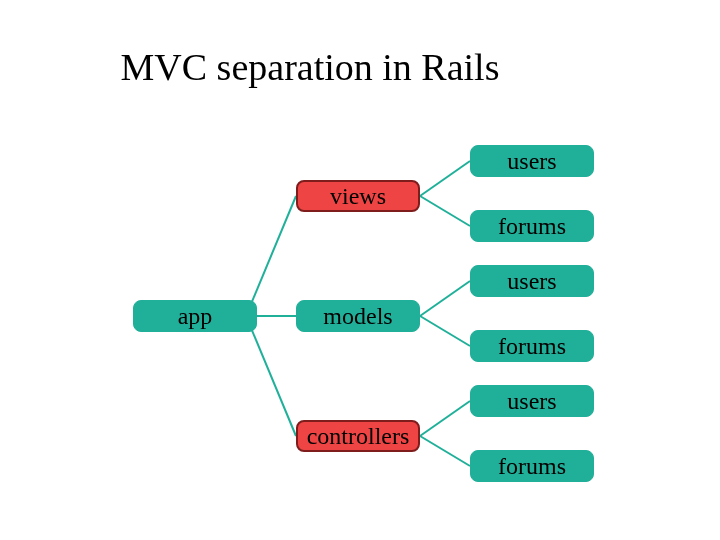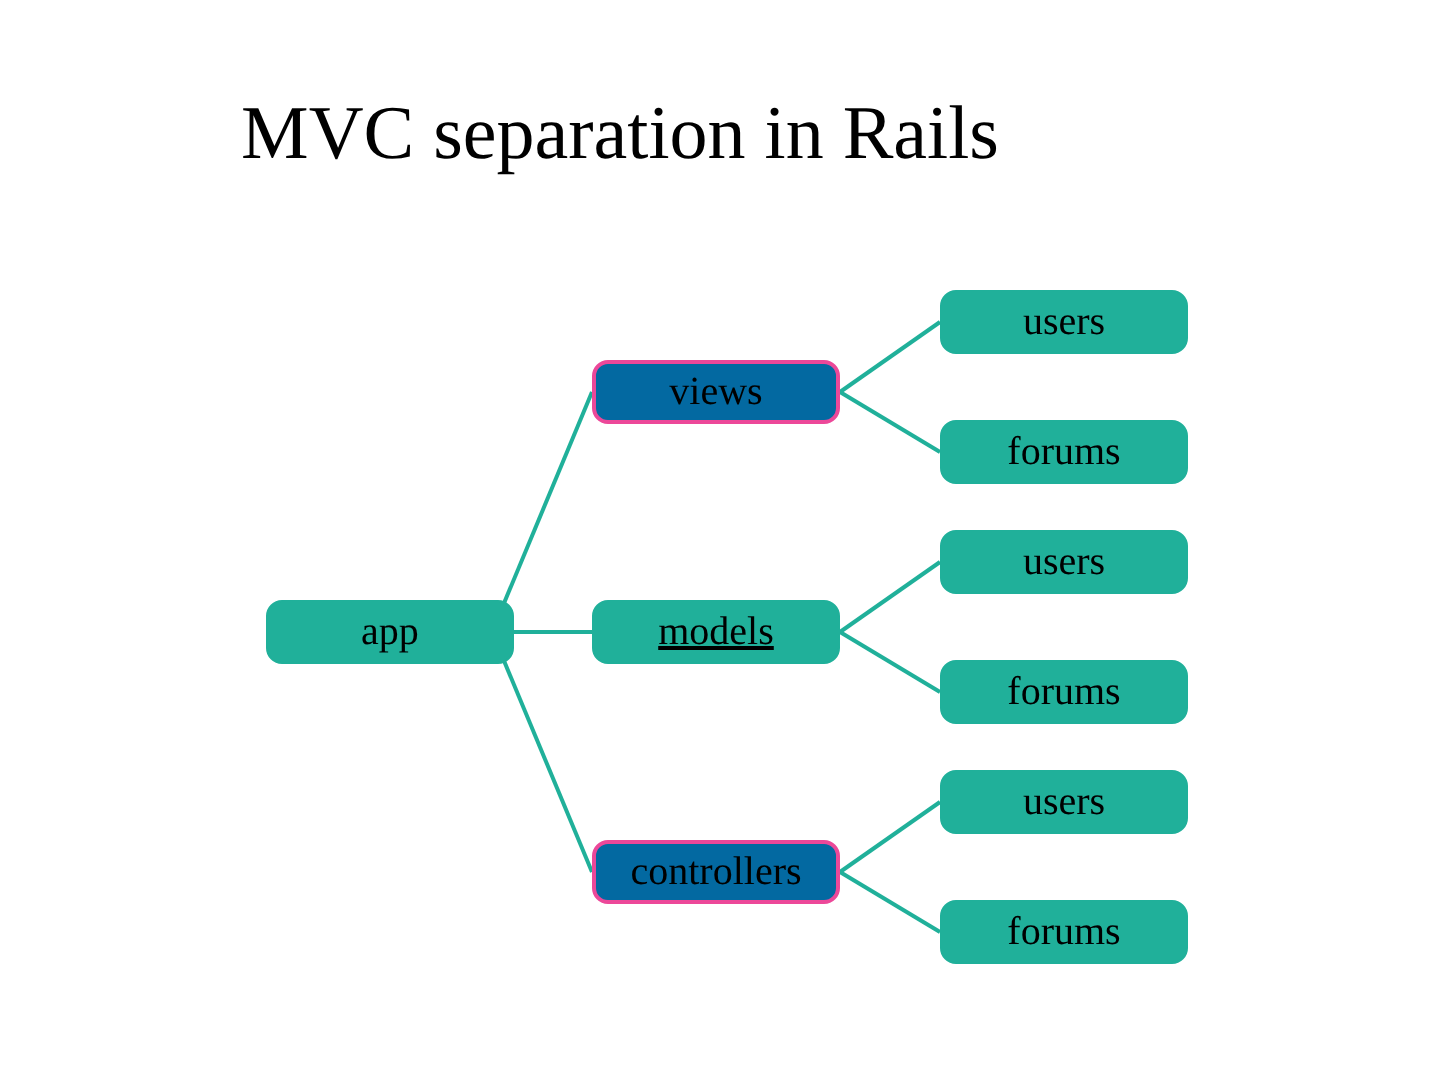--- a/index.html
+++ b/index.html
@@ -21,32 +21,32 @@
     color: #000;
   }
   .node {
     position: absolute;
     width: 124px;
     height: 32px;
     border-radius: 8px;
     display: flex;
     align-items: center;
     justify-content: center;
-    font-size: 20px;
+    font-size: 24px;
     box-sizing: border-box;
   }
   .teal-fill {
     background: #20b09a;
     color: #000;
     border: 1px solid #20b09a;
   }
   .teal-outline {
-    background: #0369a1;
+    background: #ef4444;
     color: #000;
-    border: 2px solid #ec4899;
+    border: 2px solid #7f1d1d;
   }
   svg.connectors {
     position: absolute;
     top: 0;
     left: 0;
     width: 720px;
     height: 540px;
     pointer-events: none;
   }
   svg.connectors line {
@@ -71,21 +71,21 @@
 
   <line x1="420" y1="436" x2="470" y2="401"></line>
   <line x1="420" y1="436" x2="470" y2="466"></line>
 </svg>
 
 <div class="title">MVC separation in Rails</div>
 
 <div class="node teal-fill" style="left:133px; top:300px;">app</div>
 
 <div class="node teal-outline" style="left:296px; top:180px;">views</div>
-<div class="node teal-fill" style="left:296px; top:300px;text-decoration:underline;">models</div>
+<div class="node teal-fill" style="left:296px; top:300px;">models</div>
 <div class="node teal-outline" style="left:296px; top:420px;text-align:right;">controllers</div>
 
 <div class="node teal-fill" style="left:470px; top:145px;">users</div>
 <div class="node teal-fill" style="left:470px; top:210px;">forums</div>
 
 <div class="node teal-fill" style="left:470px; top:265px;">users</div>
 <div class="node teal-fill" style="left:470px; top:330px;">forums</div>
 
 <div class="node teal-fill" style="left:470px; top:385px;">users</div>
 <div class="node teal-fill" style="left:470px; top:450px;">forums</div>

